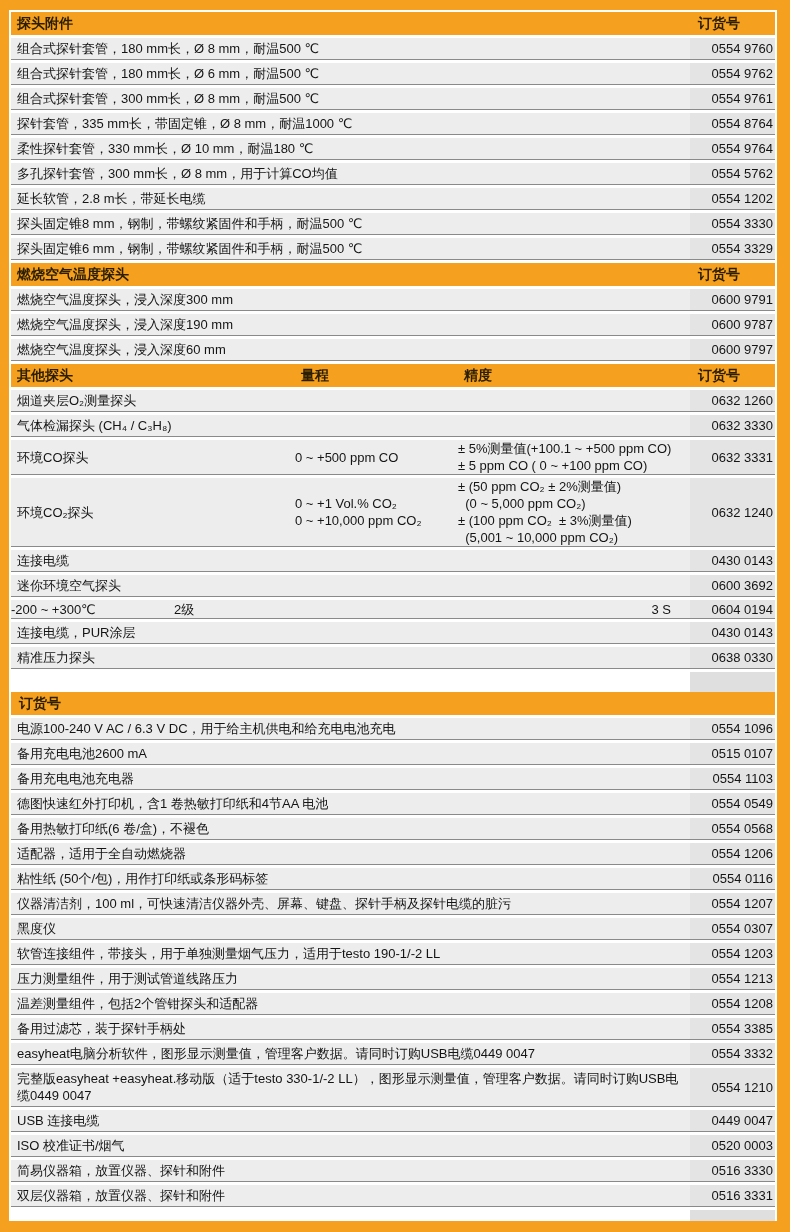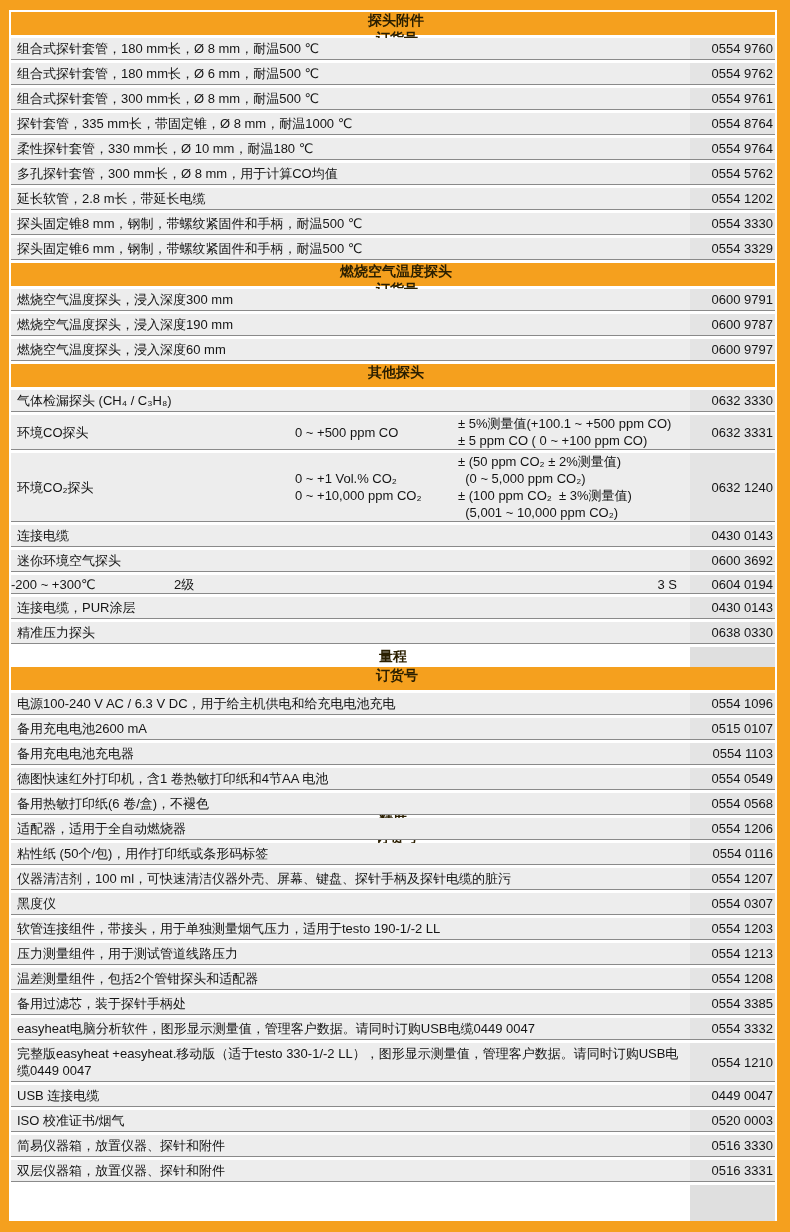--- a/index.html
+++ b/index.html
@@ -13,21 +13,21 @@
   .inner {
     width:100%; height:100%; box-sizing:border-box;
     background:#ffffff;
     padding:2px 2px 0 2px;
     display:flex; flex-direction:column;
   }
   .tbl { flex:0 0 auto; }
   .sec-header {
     display:flex; align-items:center;
     background:#F5A01E; height:23px; margin-bottom:3px;
-    font-size:14px; font-weight:bold; color:#2B1F00;flex-direction:column;
+    font-size:14px; font-weight:bold; color:#2B1F00;
   }
   .hc-desc-flex { flex:1 1 auto; padding-left:6px; }
   .hc-desc  { flex:0 0 284px; padding-left:6px; }
   .hc-range { flex:0 0 163px; }
   .hc-acc   { flex:1 1 auto; }
   .hc-order { flex:0 0 85px; padding-left:8px; box-sizing:border-box; }
 
   .row {
     display:flex; align-items:stretch; position:relative;
     background:#EDEDED;
@@ -41,21 +41,21 @@
   .cell.desc  { flex:1 1 auto; padding:2px 4px 2px 6px; box-sizing:border-box; }
   .row4 .cell.desc { flex:0 0 284px; padding-right:0; }
   .cell.range { flex:0 0 163px; }
   .cell.acc   { flex:1 1 auto; }
   .cell .line { white-space:pre-wrap; }
   .cell.order {
     flex:0 0 85px; background:#E4E4E4;
     align-items:flex-end; padding-right:2px; box-sizing:border-box;
     white-space:nowrap;
   }
-  .extra { position:absolute; right:98px; top:50%; transform:translateY(-50%); }
+  .extra { position:absolute; right:104px; top:50%; transform:translateY(-50%); }
 
   .section-gap { flex:0 0 20px; position:relative; }
   .bottom-filler { flex:1 1 auto; position:relative; }
   .gap-band {
     position:absolute; top:0; bottom:0; right:0; width:85px;
     background:#DFDFDF;
   }
 </style>
 </head>
 <body>
@@ -131,20 +131,26 @@
 
     <section class="tbl">
       <div class="sec-header">
         <span class="hc-desc">其他探头</span>
         <span class="hc-range">量程</span>
         <span class="hc-acc">精度</span>
         <span class="hc-order">订货号</span>
       </div>
       <div class="rows">
           <div class="row row4">
+            <div class="cell desc">烟道夹层O₂测量探头</div>
+            <div class="cell range"></div>
+            <div class="cell acc"></div>
+            <div class="cell order">0632 1260</div>
+          </div>
+          <div class="row row4">
             <div class="cell desc">气体检漏探头 (CH₄ / C₃H₈)</div>
             <div class="cell range"></div>
             <div class="cell acc"></div>
             <div class="cell order">0632 3330</div>
           </div>
           <div class="row row4">
             <div class="cell desc">环境CO探头</div>
             <div class="cell range">
               <div class="line">0 ~ +500 ppm CO</div>
             </div>

